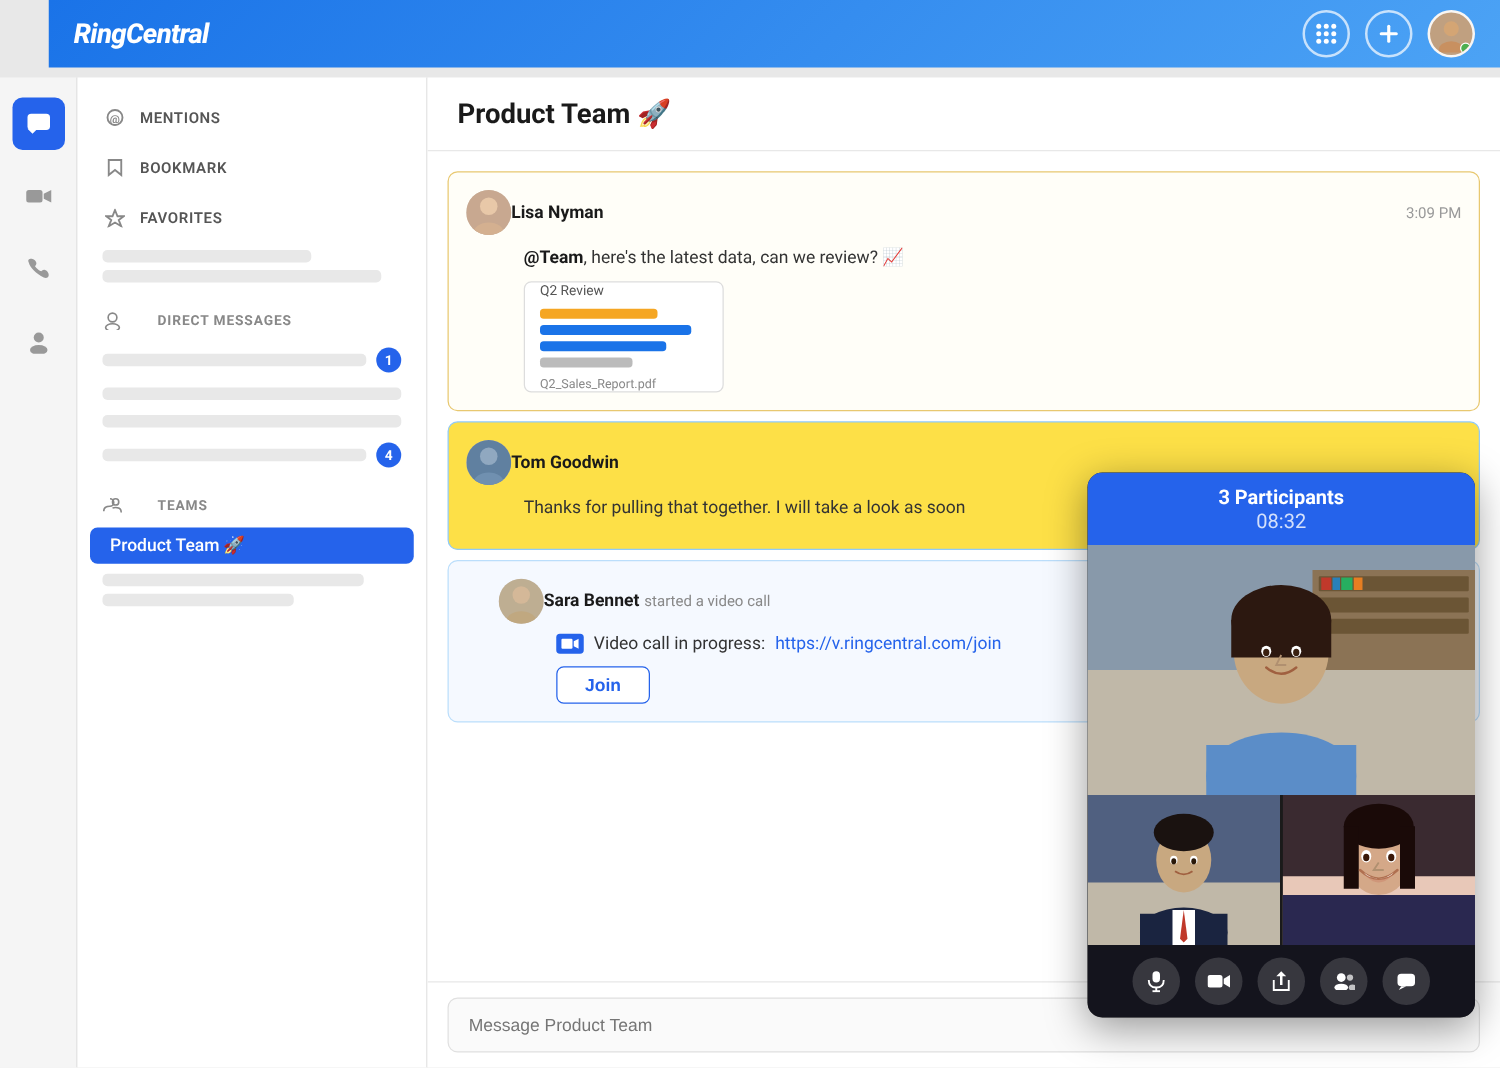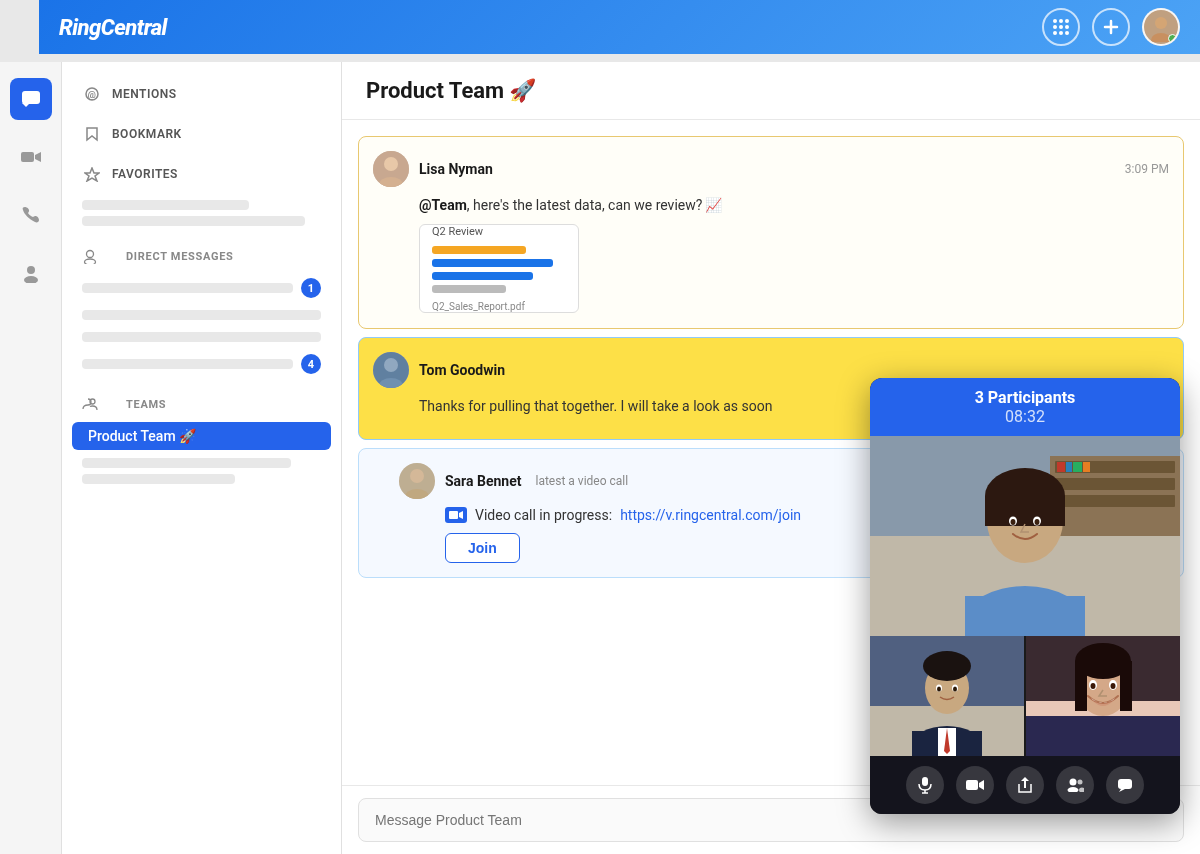--- a/index.html
+++ b/index.html
@@ -233,21 +233,20 @@
     }
     .message-header {
       display: flex;
       align-items: center;
       justify-content: space-between;
       margin-bottom: 8px;
     }
     .message-sender-row {
       display: flex;
       align-items: center;
-      gap: 10px;
     }
     .sender-avatar {
       width: 36px;
       height: 36px;
       border-radius: 50%;
       background: #d0c0b0;
       display: flex;
       align-items: center;
       justify-content: center;
       font-size: 14px;
@@ -621,21 +620,21 @@
         <div class="message-header">
           <div class="message-sender-row">
             <div class="sender-avatar">
               <svg width="36" height="36" viewBox="0 0 36 36">
                 <rect width="36" height="36" fill="#a0906060"></rect>
                 <circle cx="18" cy="13" r="7" fill="#d4b898"></circle>
                 <ellipse cx="18" cy="34" rx="12" ry="8" fill="#c0a880"></ellipse>
               </svg>
             </div>
             <span class="sender-name">Sara Bennet</span>
-            <span class="sender-subtext">latest a video call</span>
+            <span class="sender-subtext">started a video call</span>
           </div>
         </div>
         <div class="video-call-row">
           <div class="video-icon">
             <svg width="14" height="10" viewBox="0 0 14 10" fill="white">
               <rect x="0" y="1" width="9" height="8" rx="1" fill="white"></rect>
               <path d="M10 3 L14 1 L14 9 L10 7 Z" fill="white"></path>
             </svg>
           </div>
           <span>Video call in progress:</span>

